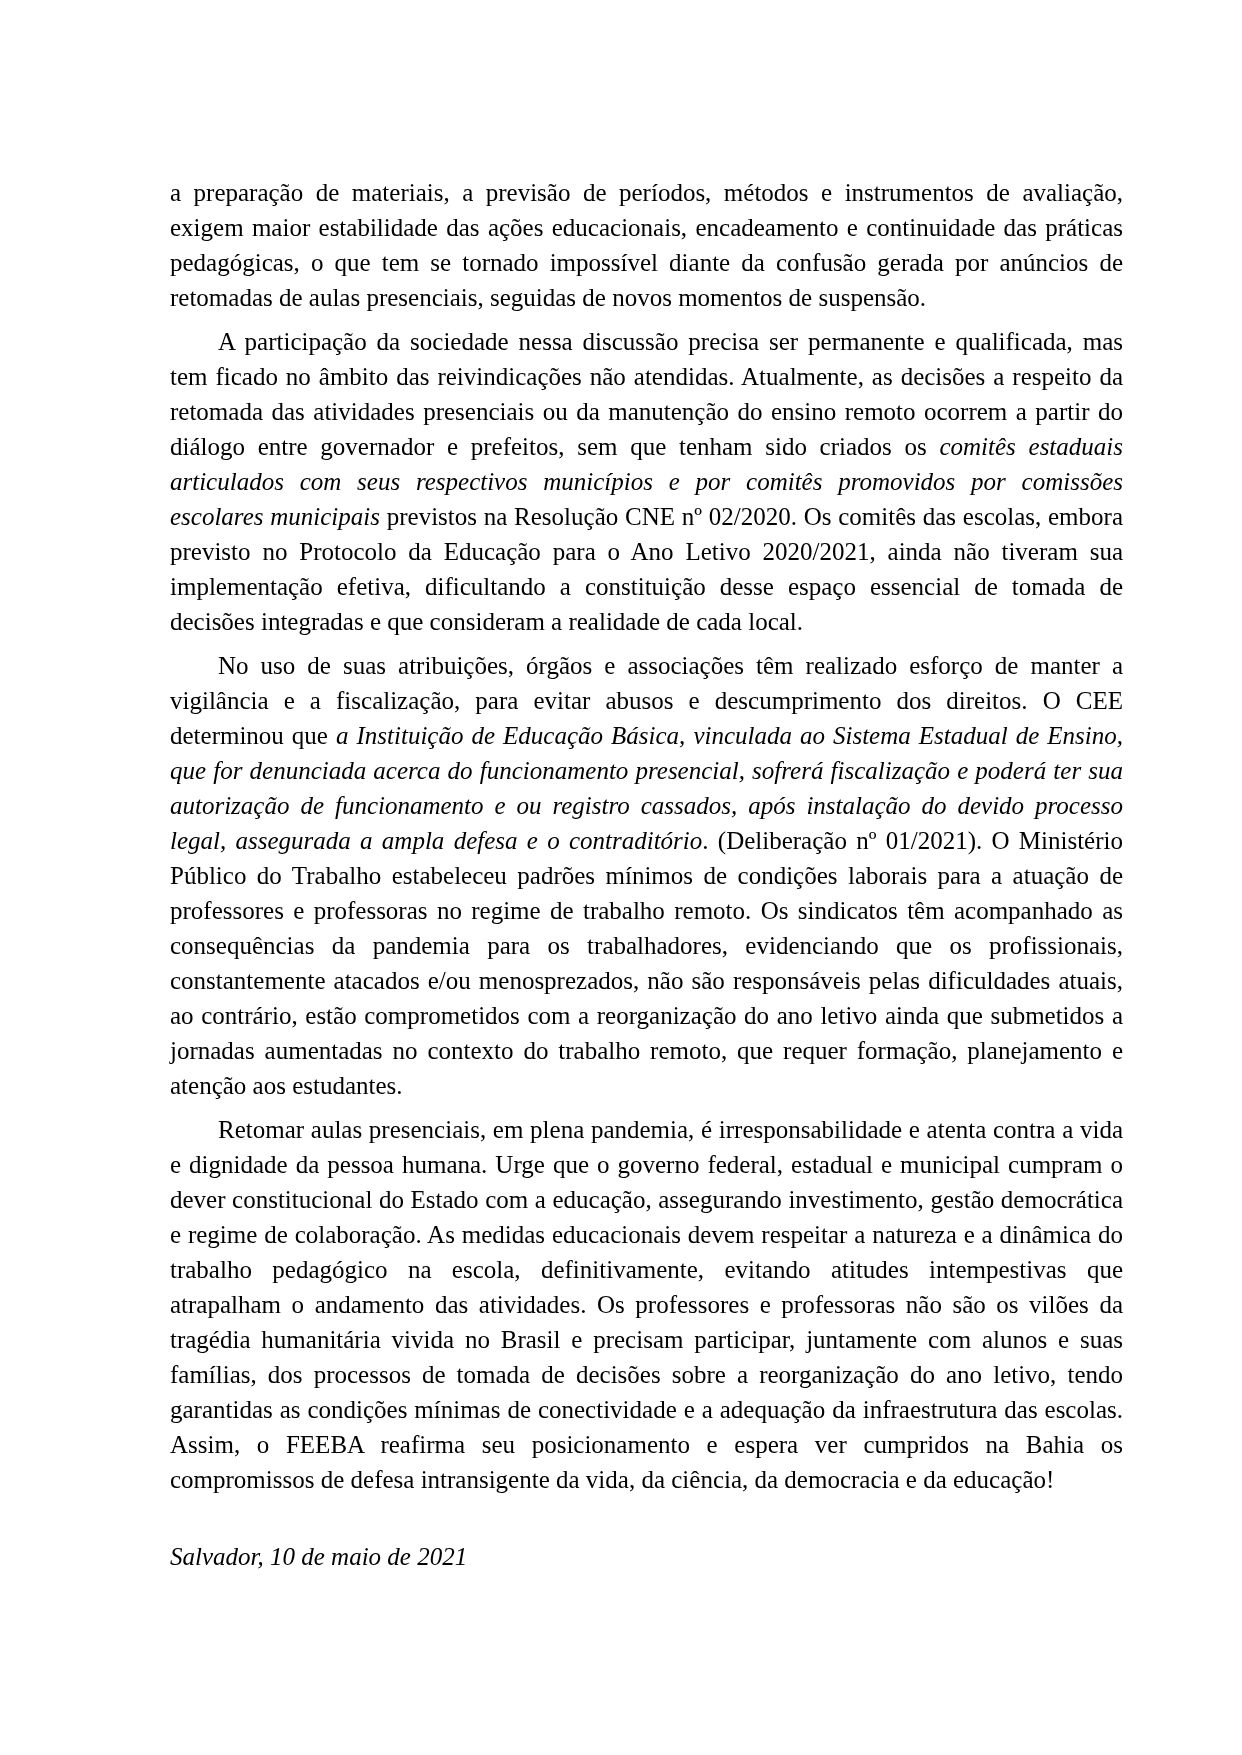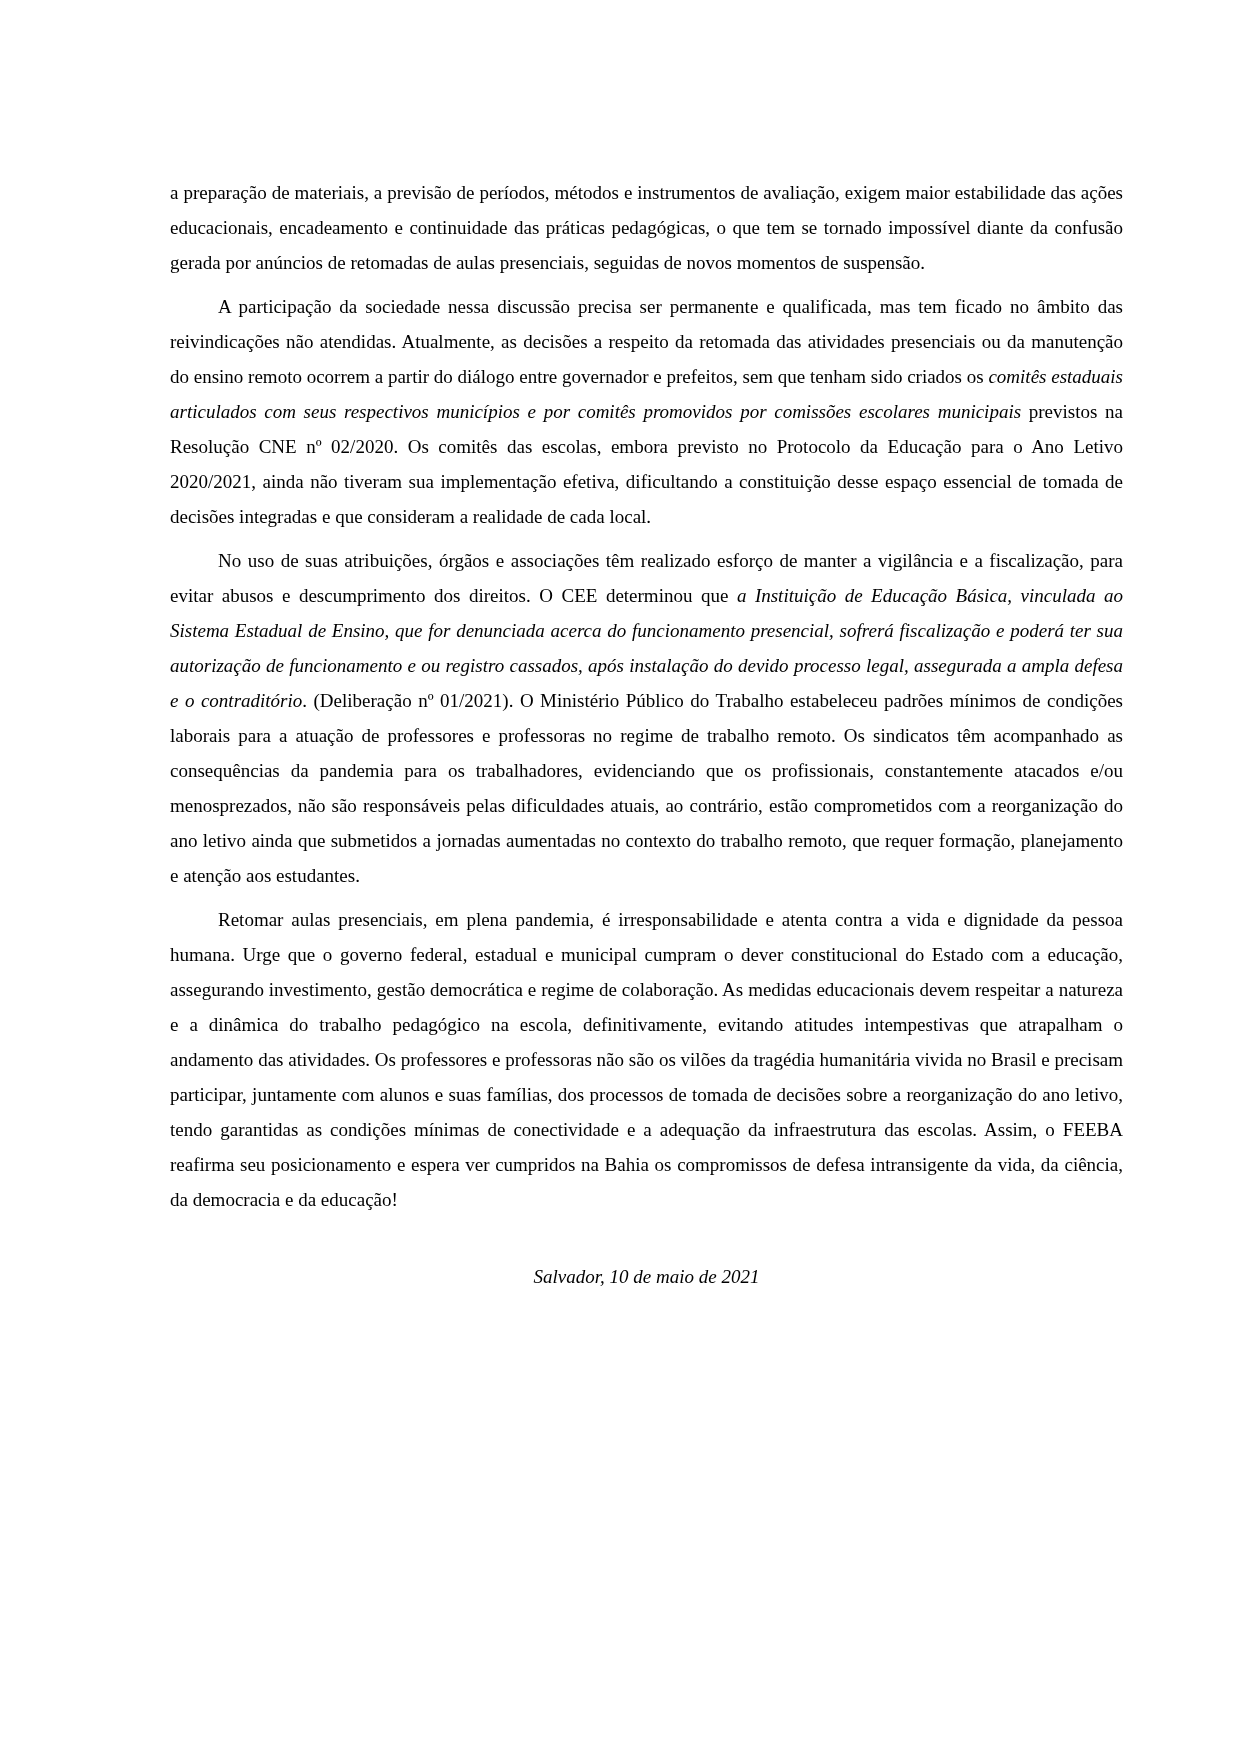--- a/index.html
+++ b/index.html
@@ -8,39 +8,39 @@
     background: #ffffff;
   }
   .page {
     position: relative;
     box-sizing: border-box;
     width: 1242px;
     height: 1755px;
     background: #ffffff;
     color: #000000;
     font-family: "Liberation Serif", "DejaVu Serif", serif;
-    font-size: 19px;
+    font-size: 25px;
     line-height: 35px;
     padding: 175px 119px 0 170px;
   }
   .para {
     margin: 0 0 9px 0;
     text-align: justify;
     text-justify: inter-word;
   }
   .para.indent {
     text-indent: 48px;
   }
   .run-italic {
     font-style: italic;
   }
   .closing-line {
     margin: 0;
     font-style: italic;
-    text-align: center;
+    text-align: left;
   }
   .closing-line.date {
     margin-top: 42px;
   }
   .closing-line.org {
     margin-top: 12px;
   }
 </style>
 </head>
 <body>

